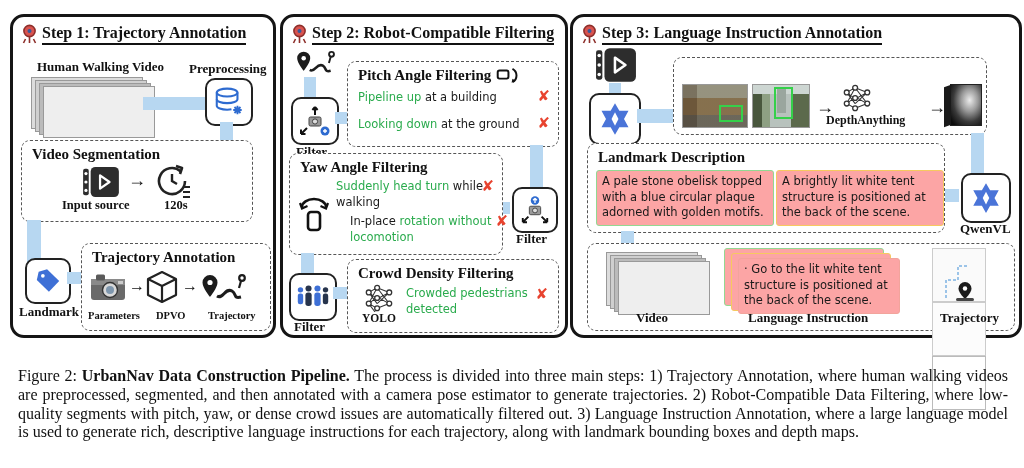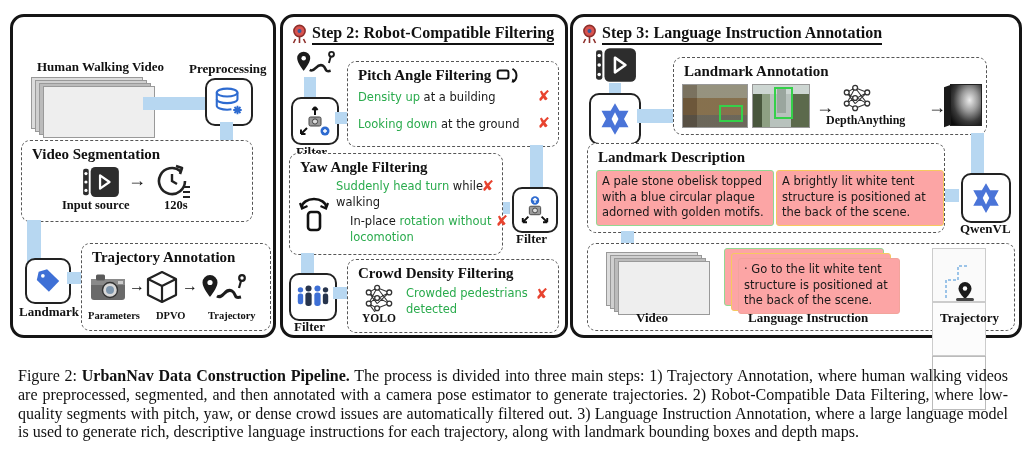--- a/index.html
+++ b/index.html
@@ -30,20 +30,30 @@
   .card{position:absolute;background:#fca5a5;border-radius:3px;}
   .cap{position:absolute;left:18px;top:351px;width:990px;font-size:16px;line-height:18.8px;text-align:justify;}
   svg{display:block;}
 </style>
 </head>
 <body>
 
 <div id="fig">
 
   <div class="panel" style="left:10px;width:260px;">
+    <div class="hdr">
+      <span>
+        <svg width="15" height="22" viewBox="0 0 15 22">
+            <circle cx="7.5" cy="7" r="5.6" fill="#d9534f" stroke="#8d2f2b" stroke-width="1.6"></circle>
+            <circle cx="7.5" cy="7" r="2" fill="#355a9b"></circle>
+            <path d="M7.5 13v6M3.5 15l-2 4M11.5 15l2 4" stroke="#8d2f2b" stroke-width="1.6" fill="none"></path>
+          </svg>
+      </span>
+      <span class="t">Step 1: Trajectory Annotation</span>
+    </div>
 
     <div class="lbl" style="left:24px;top:42px;">Human Walking Video</div>
     <div class="stack" style="left:18px;top:60px;width:124px;height:62px;position:absolute;">
       <div class="f" style="left:0;top:0;width:110px;height:50px;background:#dcdcdc;"></div>
       <div class="f" style="left:4px;top:3px;width:110px;height:50px;background:#cfcfcf;"></div>
       <div class="f" style="left:8px;top:6px;width:110px;height:50px;background:#bbb;"></div>
       <div class="f vidfront" style="left:12px;top:9px;width:110px;height:50px;"></div>
     </div>
 
     <div class="lbl" style="left:176px;top:44px;">Preprocessing</div>
@@ -176,21 +186,21 @@
     <div class="dbox" style="left:64px;top:44px;width:210px;height:84px;">
       <div class="dt">Pitch Angle Filtering</div>
       <span style="position:absolute;left:148px;top:5px;">
         <svg width="24" height="17" viewBox="0 0 26 19">
             <rect x="1.5" y="4" width="12" height="9" rx="2" fill="none" stroke="#111" stroke-width="2.2"></rect>
             <path d="M18 2a8.5 8.5 0 0 1 0 15" fill="none" stroke="#111" stroke-width="2.2"></path>
             <path d="M21 15l-4 2.5 1 -4.5" fill="#111"></path>
           </svg>
       </span>
       <div class="ct" style="position:absolute;left:10px;top:28px;width:192px;">
-        <span class="g">Density up</span><span> at a building</span>
+        <span class="g">Pipeline up</span><span> at a building</span>
         <span class="x" style="position:absolute;right:0;top:-1px;">✘</span>
       </div>
       <div class="ct" style="position:absolute;left:10px;top:55px;width:192px;">
         <span class="g">Looking down</span><span> at the ground</span>
         <span class="x" style="position:absolute;right:0;top:-1px;">✘</span>
       </div>
     </div>
 
     <div class="conn" style="left:247px;top:128px;width:13px;height:44px;"></div>
     <div class="ibox" style="left:229px;top:170px;width:42px;height:42px;">
@@ -300,21 +310,20 @@
         <svg width="36" height="36" viewBox="0 0 24 24">
             <path fill="#4a74d8" d="M12 1.5l2.9 5H21l-3 5.5 3 5.5h-6.1l-2.9 5-2.9-5H3l3-5.5L3 6.5h6.1z"></path>
             <path fill="#fff" d="M12 7.5l2.3 4.5L12 16.5 9.7 12z"></path>
           </svg>
       </span>
     </div>
     <div class="lbl" style="left:14px;top:126px;">QwenVL</div>
     <div class="conn" style="left:64px;top:92px;width:36px;height:14px;"></div>
 
     <div class="dbox" style="left:100px;top:40px;width:312px;height:76px;">
-      <div class="dt">Landmark Annotation</div>
       <div class="street1" style="position:absolute;left:8px;top:26px;width:64px;height:42px;border:1px solid #999;">
         <div class="bbox" style="left:36px;top:20px;width:20px;height:13px;"></div>
       </div>
       <div class="street2" style="position:absolute;left:78px;top:26px;width:56px;height:42px;border:1px solid #999;">
         <div style="position:absolute;left:0;top:0;width:100%;height:9px;background:#cdd6d2;"></div>
         <div style="position:absolute;left:24px;top:4px;width:9px;height:24px;background:#9aa69e;"></div>
         <div class="bbox" style="left:21px;top:2px;width:15px;height:28px;"></div>
       </div>
       <span class="arrow" style="position:absolute;left:142px;top:40px;">→</span>
       <span style="position:absolute;left:166px;top:26px;">

